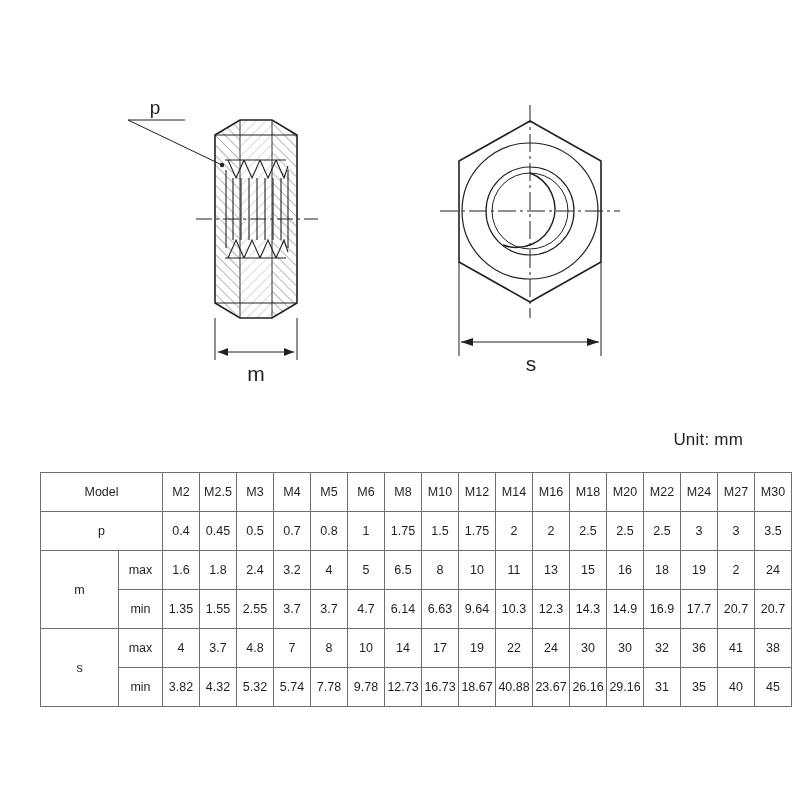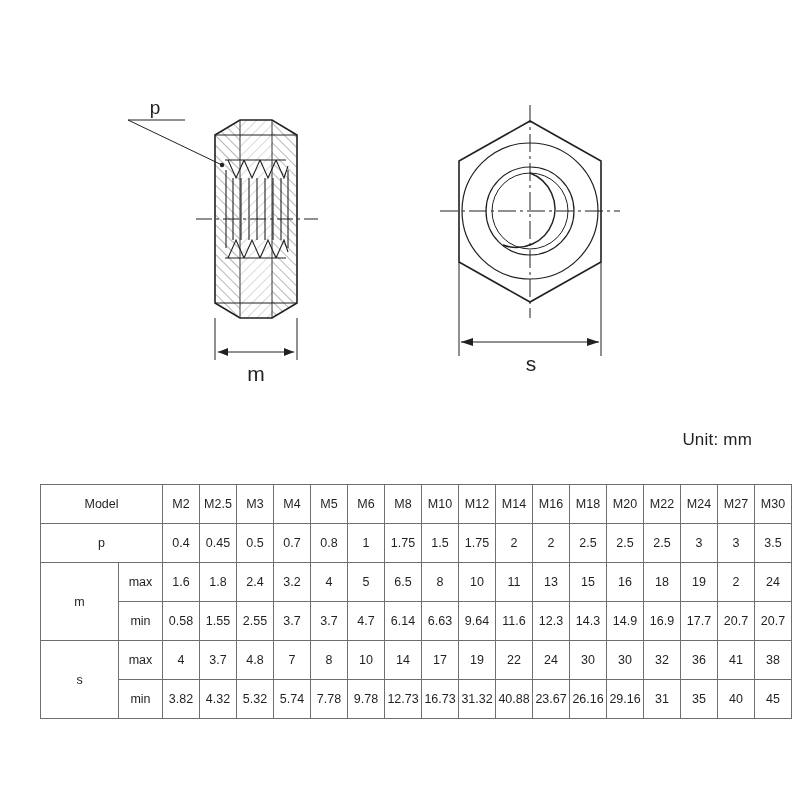--- a/index.html
+++ b/index.html
@@ -9,28 +9,28 @@
     font-family:"Liberation Sans", sans-serif;
     color:#231f20;
     position:relative;
     overflow:hidden;
   }
   .drawing{
     position:absolute;left:0;top:0;width:800px;height:440px;
   }
   .unit-label{
     position:absolute;
-    right:48px;top:430px;
+    right:57px;top:430px;
     font-size:17px;
     color:#231f20;
     letter-spacing:0.2px;
   }
   table.spec{
     position:absolute;
-    left:40px;top:484px;
+    left:40px;top:472px;
     width:720px;
     border-collapse:collapse;
     table-layout:fixed;
     padding-left:48px;
   }
   table.spec td{
     border:1px solid #6f6f6f;
     text-align:center;
     vertical-align:middle;
     font-size:12.5px;
@@ -233,30 +233,30 @@
       <td>15</td>
       <td>16</td>
       <td>18</td>
       <td>19</td>
       <td>2</td>
       <td>24</td>
     </tr>
 
     <tr>
       <td class="minmax">min</td>
-      <td>0.58</td>
+      <td>1.35</td>
       <td>1.55</td>
       <td>2.55</td>
       <td>3.7</td>
       <td>3.7</td>
       <td>4.7</td>
       <td>6.14</td>
       <td>6.63</td>
       <td>9.64</td>
-      <td>11.6</td>
+      <td>10.3</td>
       <td>12.3</td>
       <td>14.3</td>
       <td>14.9</td>
       <td>16.9</td>
       <td>17.7</td>
       <td>20.7</td>
       <td>20.7</td>
     </tr>
 
     <tr>
@@ -284,21 +284,21 @@
     <tr>
       <td class="minmax">min</td>
       <td>3.82</td>
       <td>4.32</td>
       <td>5.32</td>
       <td>5.74</td>
       <td>7.78</td>
       <td>9.78</td>
       <td>12.73</td>
       <td>16.73</td>
-      <td>31.32</td>
+      <td>18.67</td>
       <td>40.88</td>
       <td>23.67</td>
       <td>26.16</td>
       <td>29.16</td>
       <td>31</td>
       <td>35</td>
       <td>40</td>
       <td>45</td>
     </tr>
   </tbody>

